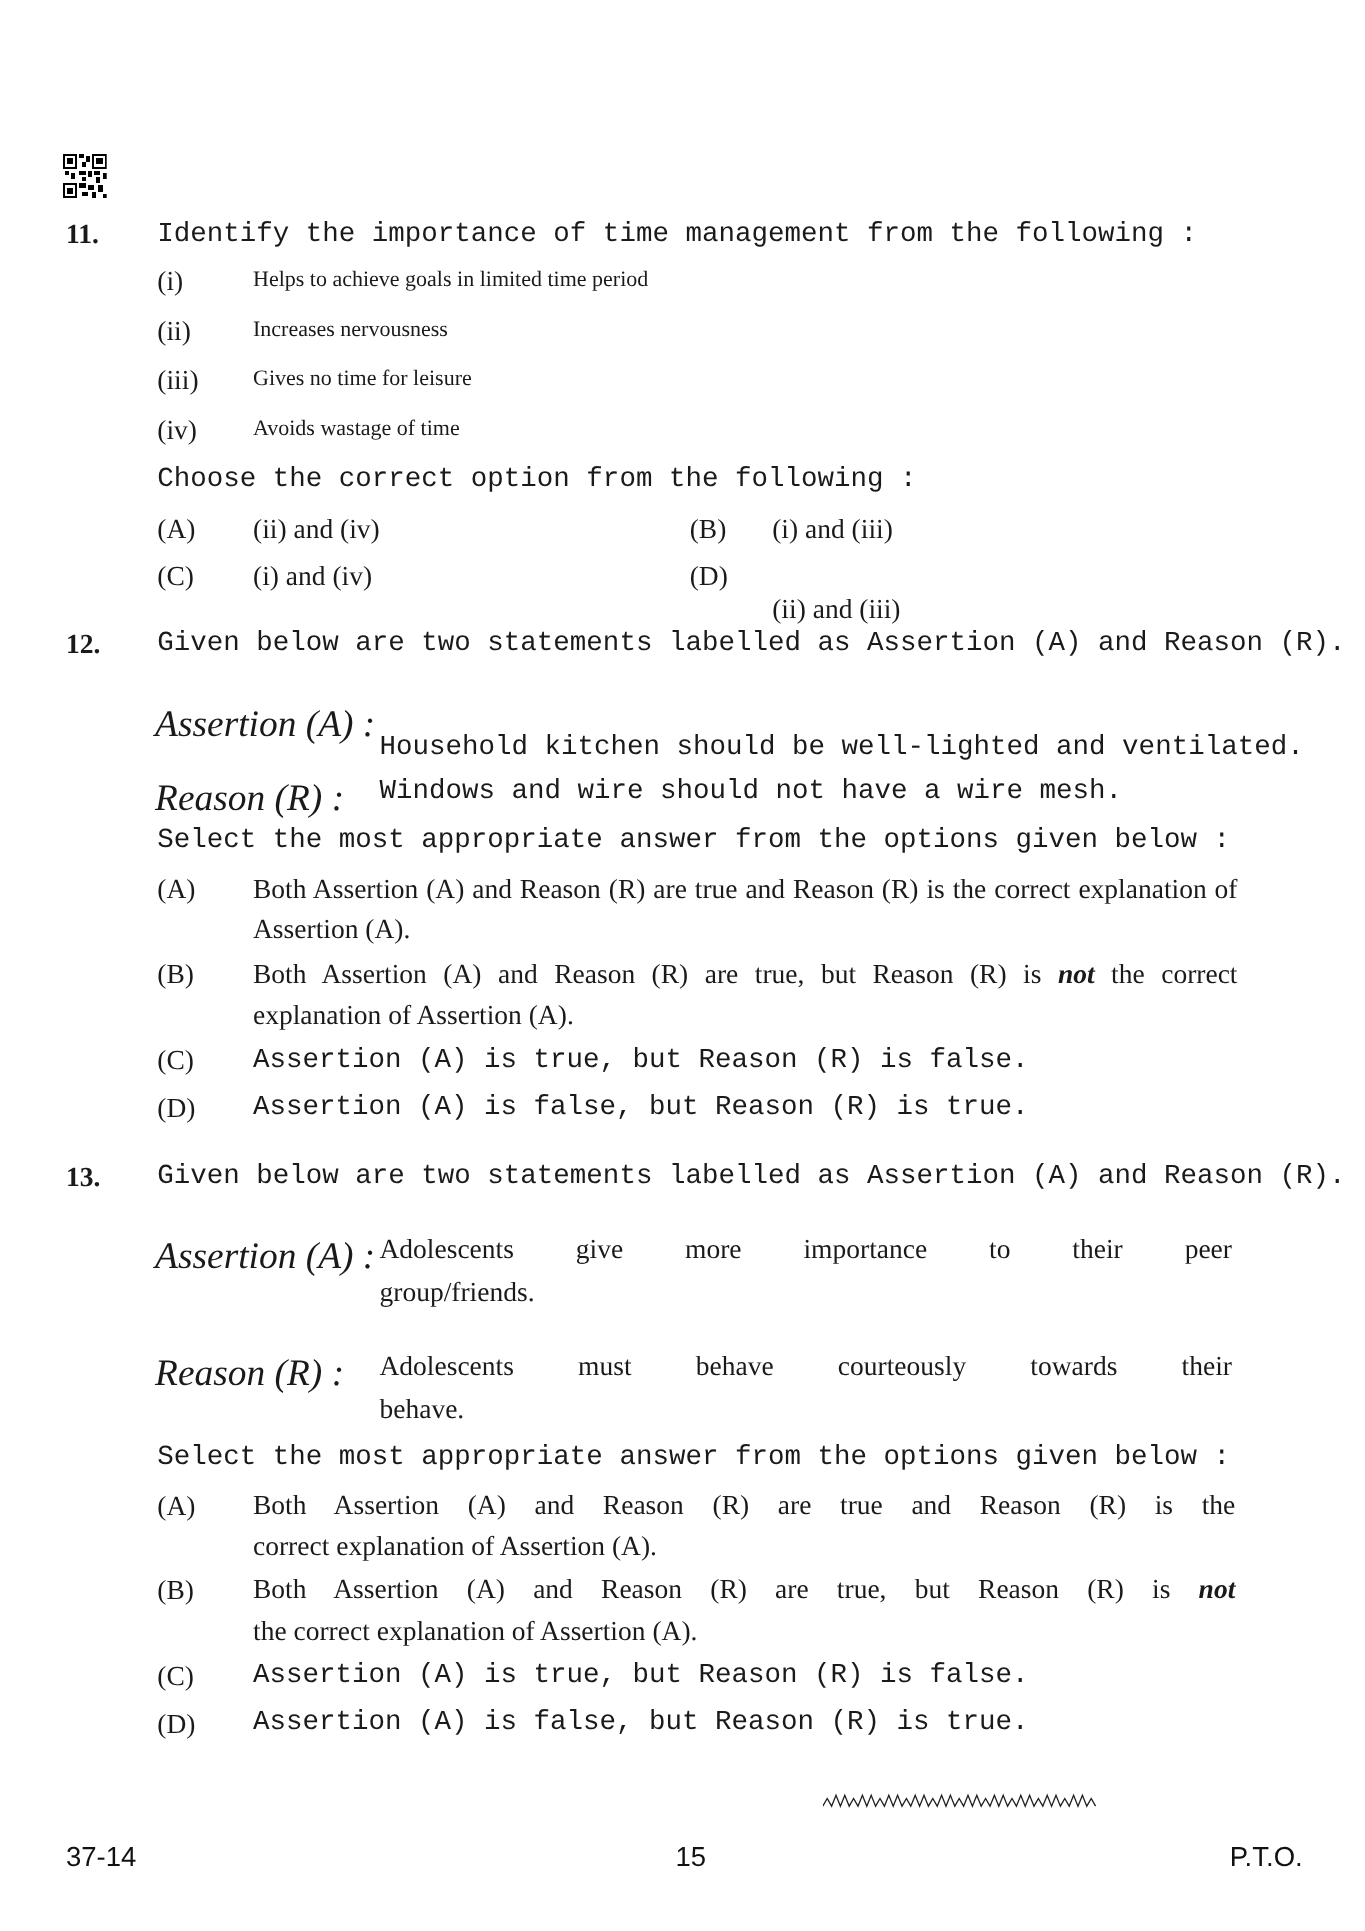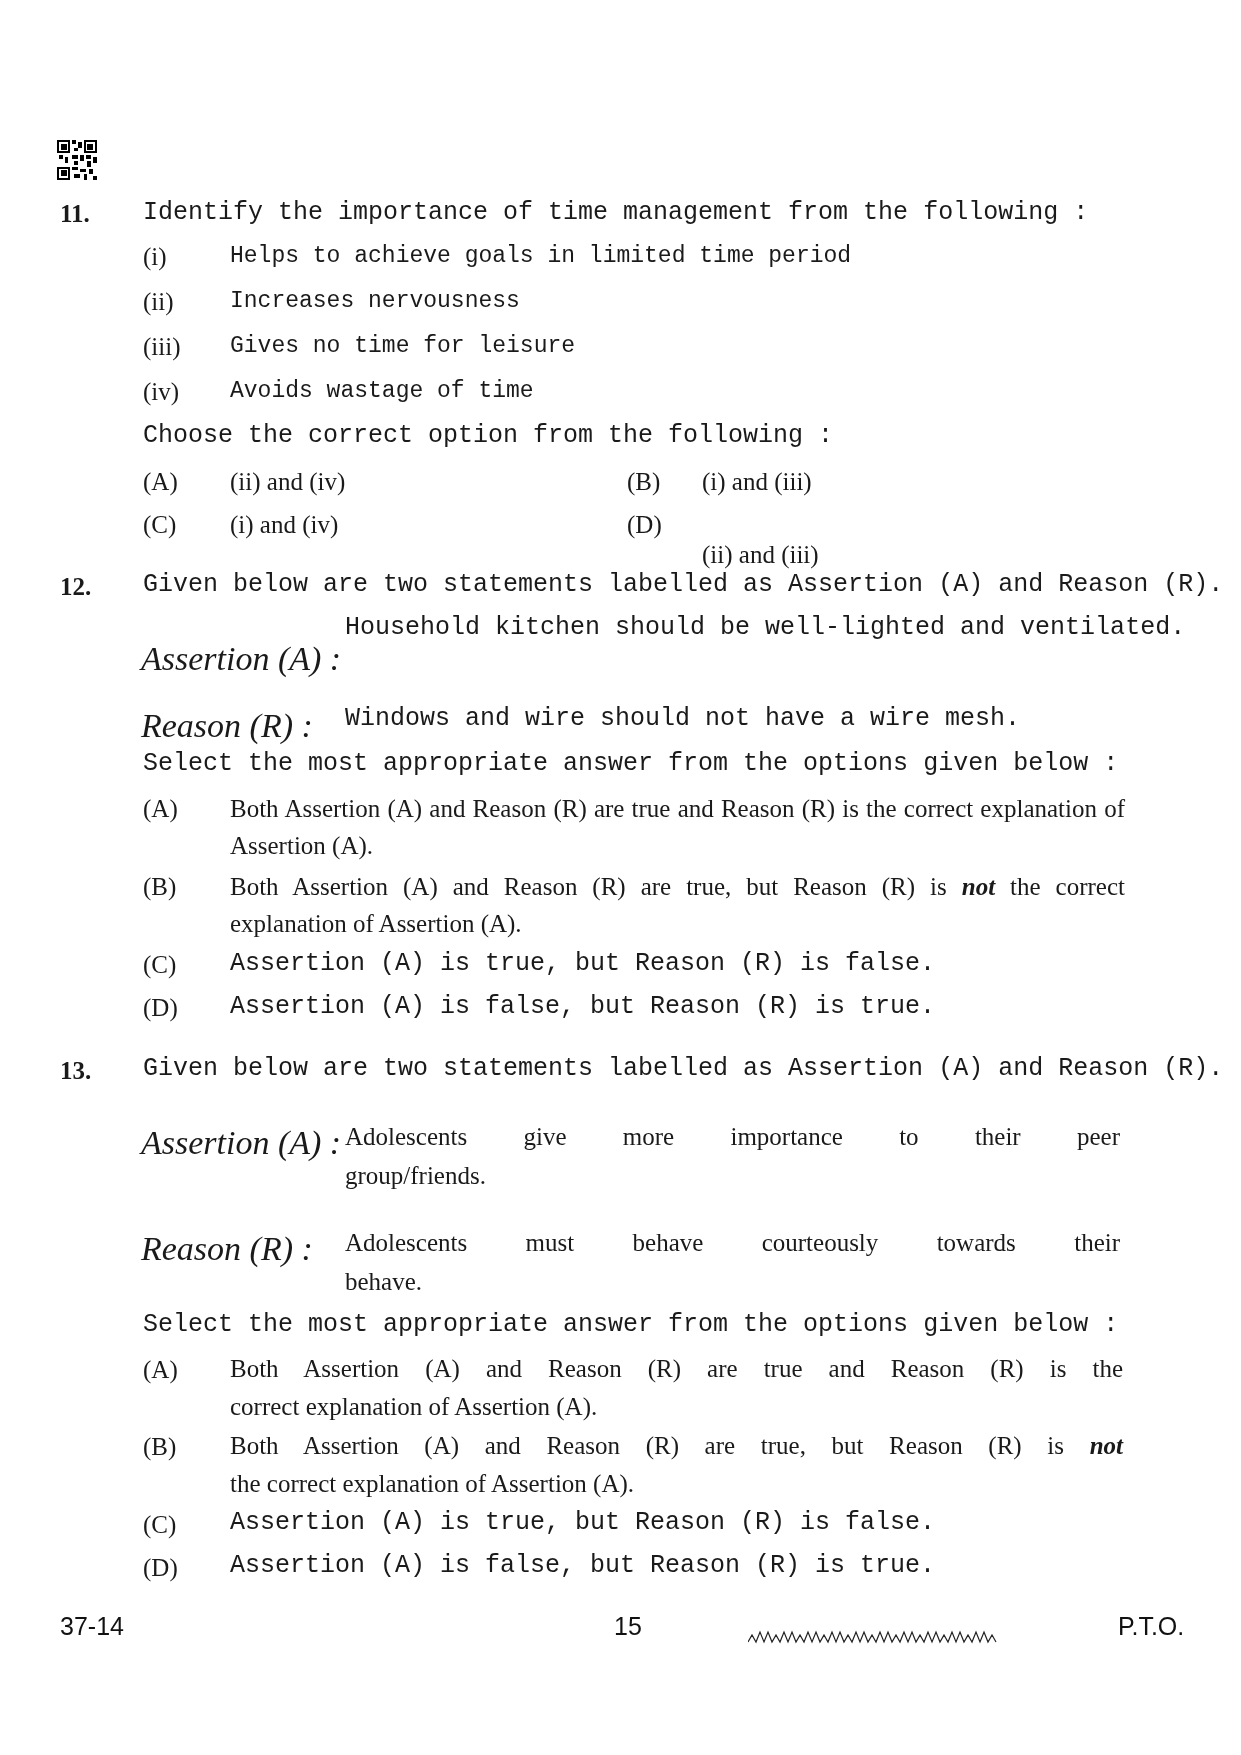--- a/index.html
+++ b/index.html
@@ -3,27 +3,27 @@
 <meta charset="utf-8">
 <style>
   html, body { margin: 0; padding: 0; background: #ffffff; }
   body { width: 1241px; height: 1755px; position: relative; overflow: hidden;
          font-family: "DejaVu Serif", "Liberation Serif", serif; color: #1a1a1a; }
   .page { position: absolute; left: 0; top: 0; width: 1241px; height: 1565px; }
   .qr { position: absolute; left: 57px; top: 140px; width: 40px; height: 40px; }
   .qnum { position: absolute; left: 60px; font-weight: bold; font-size: 25px; font-family: "Liberation Serif", serif; }
   .line { position: absolute; font-size: 25px; line-height: 36px; white-space: nowrap; font-family: Liberation Mono, monospace; }
   .roman { position: absolute; left: 143px; font-size: 25px; font-family: "Liberation Serif", serif; }
-  .itemtxt { position: absolute; left: 230px; font-size: 23px; font-family: Liberation Mono, monospace; }
+  .itemtxt { position: absolute; left: 230px; font-size: 20px; font-family: Liberation Serif, serif; }
   .optlbl { position: absolute; font-size: 25px; font-family: "Liberation Serif", serif; }
   .opttxt { position: absolute; font-size: 25px; font-family: "Liberation Serif", serif; line-height: 37px; width: 895px; text-align: justify; }
   .stlabel { position: absolute; left: 141px; font-style: italic; font-size: 34px; font-family: "Liberation Serif", serif; }
   .sttxt { position: absolute; left: 345px; width: 775px; font-size: 25px; line-height: 38px; font-family: "Liberation Serif", serif; text-align: justify; text-align-last: left; }
   .sttxt.spread { text-align-last: justify; }
-  .footer { position: absolute; top: 1612px; font-family: "Liberation Sans", sans-serif; font-size: 25px; color: #111; }
+  .footer { position: absolute; top: 1674px; font-family: "Liberation Sans", sans-serif; font-size: 25px; color: #111; }
   .wavy { position: absolute; top: 1630px; left: 748px; width: 250px; height: 14px; }
   b.em { font-style: italic; font-weight: bold; }
 </style>
 </head>
 <body>
 
 <div class="page">
 
   <svg class="qr" viewBox="0 0 21 21" shape-rendering="crispEdges">
     <rect x="0" y="0" width="21" height="21" fill="#fff"></rect>
@@ -80,21 +80,21 @@
     <span class="optlbl" style="left:230px; top:511px">(i) and (iv)</span>
     <span class="optlbl" style="left:627px; top:511px">(D)</span>
     <span class="optlbl" style="left:702px; top:541px">(ii) and (iii)</span>
   </div>
 
   <div>
     <span class="qnum" style="top:573px">12.</span>
     <span class="line" style="left:143px; top:567px">Given below are two statements labelled as Assertion (A) and Reason (R).</span>
 
     <span class="stlabel" style="top:640px">Assertion (A) :</span>
-    <span class="line" style="left:345px; top:610px">Household kitchen should be well-lighted and ventilated.</span>
+    <span class="line" style="left:345px; top:661px">Household kitchen should be well-lighted and ventilated.</span>
 
     <span class="stlabel" style="top:707px">Reason (R) :</span>
     <span class="line" style="left:345px; top:701px">Windows and wire should not have a wire mesh.</span>
 
     <span class="line" style="left:143px; top:746px">Select the most appropriate answer from the options given below :</span>
 
     <span class="optlbl" style="left:143px; top:795px">(A)</span>
     <span class="opttxt" style="left:230px; top:790px">Both Assertion (A) and Reason (R) are true and Reason (R) is the correct explanation of Assertion (A).</span>
 
     <span class="optlbl" style="left:143px; top:873px">(B)</span>

